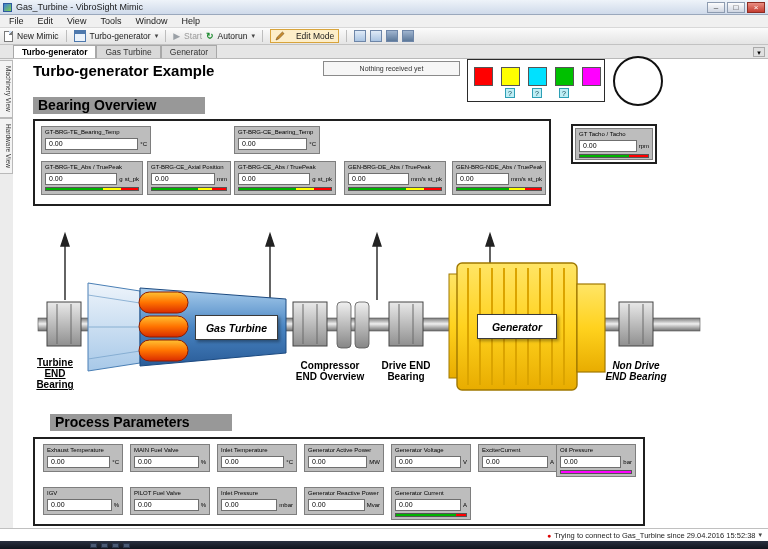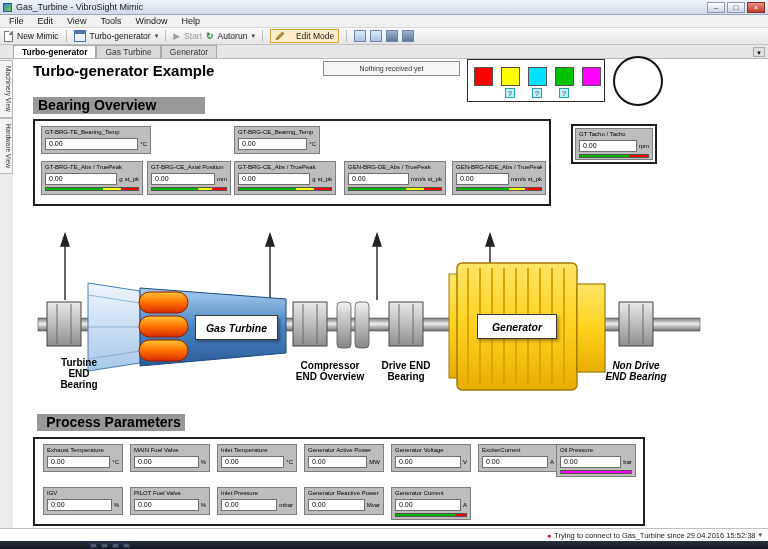--- a/index.html
+++ b/index.html
@@ -380,26 +380,26 @@
       <line x1="399" y1="304" x2="399" y2="344"></line>
         <line x1="413" y1="304" x2="413" y2="344"></line>
       <line x1="629" y1="304" x2="629" y2="344"></line>
         <line x1="643" y1="304" x2="643" y2="344"></line>
     </g>
   </svg>
 
   <div class="w mlabel" style="left:195px;top:315px;width:83px;height:25px;">Gas Turbine</div>
   <div class="w mlabel" style="left:477px;top:314px;width:80px;height:25px;">Generator</div>
 
-  <div class="w btxt" style="left:52px;top:357px;width:54px;">Turbine END Bearing</div>
+  <div class="w btxt" style="left:28px;top:357px;width:54px;text-decoration:underline;">Turbine END Bearing</div>
   <div class="w btxt" style="left:293px;top:360px;width:74px;">Compressor END Overview</div>
   <div class="w btxt" style="left:380px;top:360px;width:52px;">Drive END Bearing</div>
   <div class="w btxt" style="left:604px;top:360px;width:64px;font-style:italic;">Non Drive END Bearing</div>
 
-  <div class="w sect-hdr" style="left:37px;top:414px;width:148px;height:17px;text-align:center;">Process Parameters</div>
+  <div class="w sect-hdr" style="left:50px;top:414px;width:182px;height:17px;">Process Parameters</div>
   <div class="w panel" style="left:33px;top:437px;width:612px;height:89px;"></div>
 
   <div class="w widget" style="left:43px;top:444px;width:80px;height:28px;">
     <div class="w-title">Exhaust Temperature</div>
     <div class="w-row">
         <div class="w-value">0.00</div>
         <div class="w-unit">°C</div>
       </div>
   </div>
   <div class="w widget" style="left:130px;top:444px;width:80px;height:28px;">

